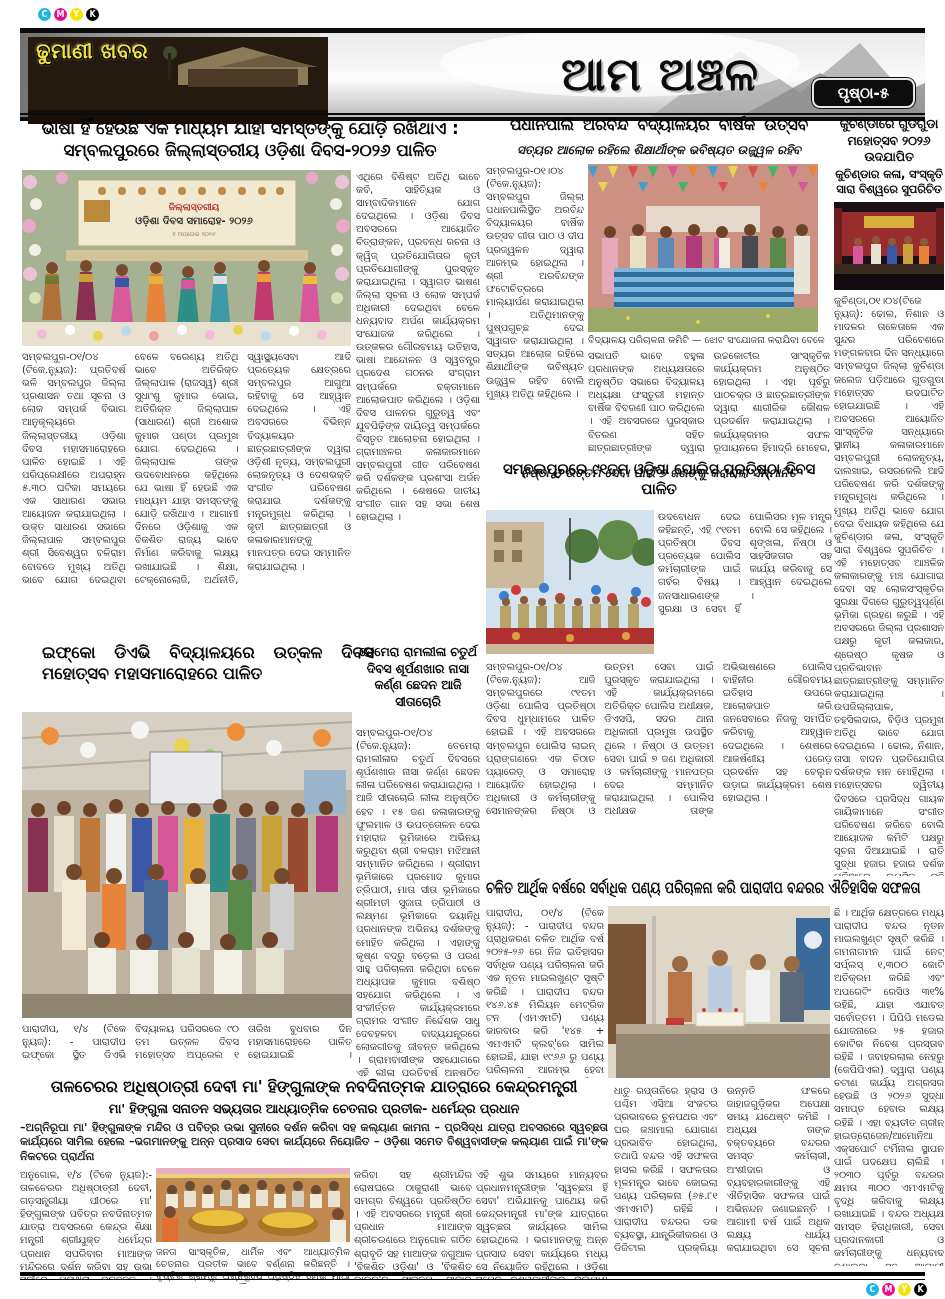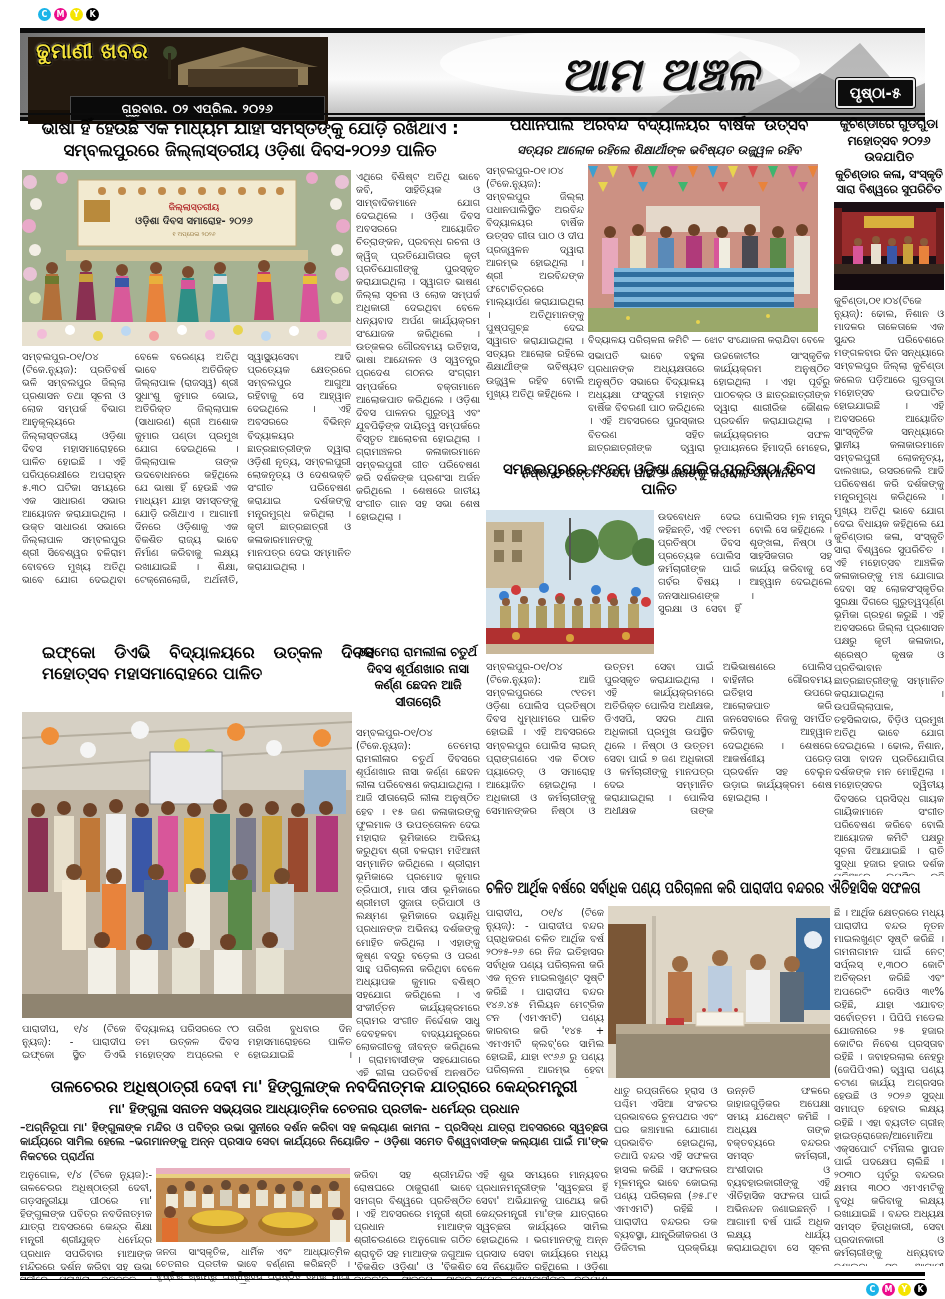--- a/index.html
+++ b/index.html
@@ -26,22 +26,22 @@
     font-size:8px;font-weight:700;color:#fff;}
   .masthead{background:linear-gradient(100deg,#6f6f6f 0%,#a8a8a8 14%,#d9d9d9 30%,#f6f6f6 48%,#e3e3e3 60%,#bdbdbd 78%,#8d8d8d 100%);
     border-top:5px solid #0c0c0c;border-bottom:4px solid #0c0c0c;}
   .brand-box{background:linear-gradient(180deg,#3d3126 0%,#181008 80%);overflow:hidden;}
   .brand-name{font-weight:700;color:#f3e23c;font-size:21px;letter-spacing:.5px;
     text-shadow:1px 1px 0 #000,-1px 1px 0 #000,1px -1px 0 #000,0 0 3px #fff;}
   .date-bar{background:#0a0a0a;border:1px solid #4a4a4a;color:#fff;font-size:12.5px;font-weight:700;
     display:flex;align-items:center;justify-content:center;letter-spacing:.3px;}
   .page-title{font-weight:700;font-size:46px;color:#0b0b0b;letter-spacing:1px;
     text-shadow:2px 2px 0 #bcbcbc, -1px -1px 0 #fdfdfd;}
-  .page-box{background:#0d0d0d;color:#fff;font-weight:700;font-size:15px;padding:4px 12px;
-    border-radius:3px;border:2px solid #e8e8e8;box-shadow:0 0 0 1px #0d0d0d;}
+  .page-box{background:#0d0d0d;color:#fff;font-weight:700;font-size:15px;padding:4px 24px;
+    border-radius:8px;border:2px solid #e8e8e8;box-shadow:0 0 0 1px #0d0d0d;}
   .rule{background:#0c0c0c;}
   .double-rule{border-top:4px solid #000;border-bottom:1px solid #000;height:3px;}
 </style>
 </head>
 <body>
 
 <div class="abs cmyk" style="left:38px;top:8px;">
   <div class="dot" style="background:#1ab4e8">C</div>
   <div class="dot" style="background:#ec0c8c">M</div>
   <div class="dot" style="background:#f5e400;color:#fff">Y</div>
@@ -65,23 +65,22 @@
   <div class="abs brand-box" style="left:8px;top:4px;width:300px;height:87px;">
     <svg class="abs" style="left:0;top:0;width:300px;height:73px;" viewBox="0 0 300 73" preserveAspectRatio="none">
       <rect width="300" height="73" fill="#241a10"></rect>
       <polygon points="150,28 215,10 280,28 280,48 150,48" fill="#8d7a56"></polygon>
       <polygon points="190,30 240,18 290,30" fill="#6d5d40"></polygon>
       <rect x="160" y="32" width="110" height="18" fill="#4a3a26"></rect>
       <circle cx="142" cy="16" r="7" fill="#3d4a2c"></circle>
         <rect x="140" y="16" width="3" height="26" fill="#2c2416"></rect>
     </svg>
     <div class="abs brand-name" style="left:8px;top:2px;">ଢୁମାଣୀ ଖବର</div>
-    <div class="abs date-bar" style="left:42px;right:3px;bottom:3px;height:23px;">ଗୁରୁବାର, ୦୨ ଏପ୍ରିଲ, ୨୦୨୬</div>
   </div>
-  <div class="abs page-title" style="left:455px;top:14px;width:370px;text-align:center;font-style:italic;">ଆମ ଅଞ୍ଚଳ</div>
+  <div class="abs page-title" style="left:455px;top:14px;width:370px;text-align:center;">ଆମ ଅଞ୍ଚଳ</div>
   <div class="abs page-box" style="right:10px;bottom:9px;">ପୃଷ୍ଠା-୫</div>
 </div>
 <div class="abs rule" style="left:20px;top:113px;width:905px;height:2px;"></div>
 
 <div class="abs hl" style="left:22px;top:117px;width:456px;height:50px;font-size:17px;">ଭାଷା ହିଁ ହେଉଛି ଏକ ମାଧ୍ୟମ ଯାହା ସମସ୍ତଙ୍କୁ ଯୋଡ଼ି ରଖିଥାଏ : ସମ୍ବଲପୁରରେ ଜିଲ୍ଲାସ୍ତରୀୟ ଓଡ଼ିଶା ଦିବସ-୨୦୨୬ ପାଳିତ</div>
 
 <div class="abs photo" style="left:22px;top:170px;width:329px;height:176px;">
   <svg viewBox="0 0 329 176" preserveAspectRatio="none">
     <rect width="329" height="176" fill="#a6b292"></rect>
     <g>

